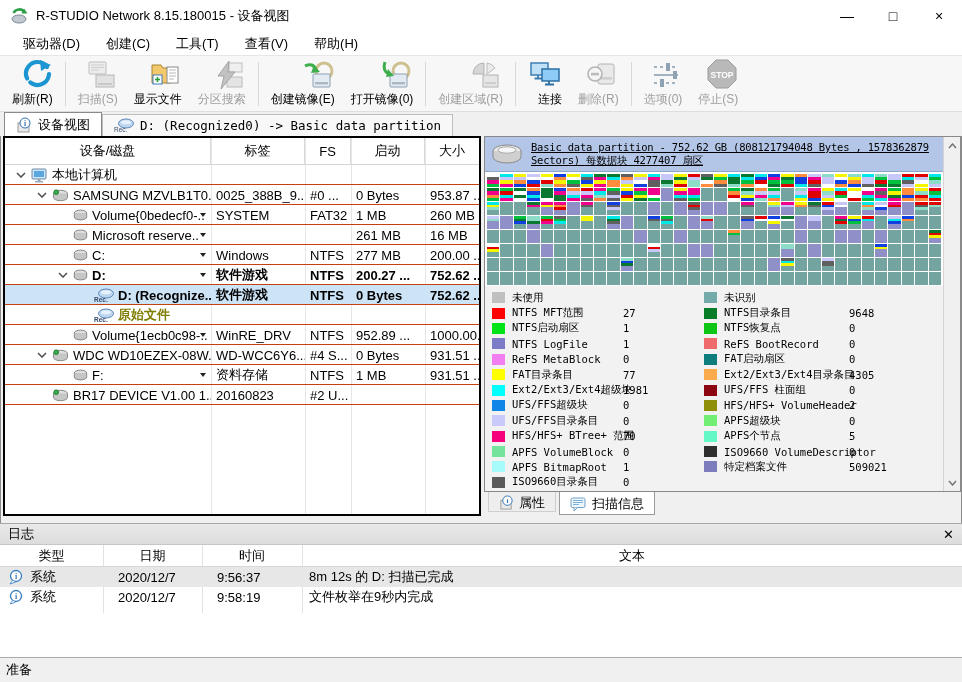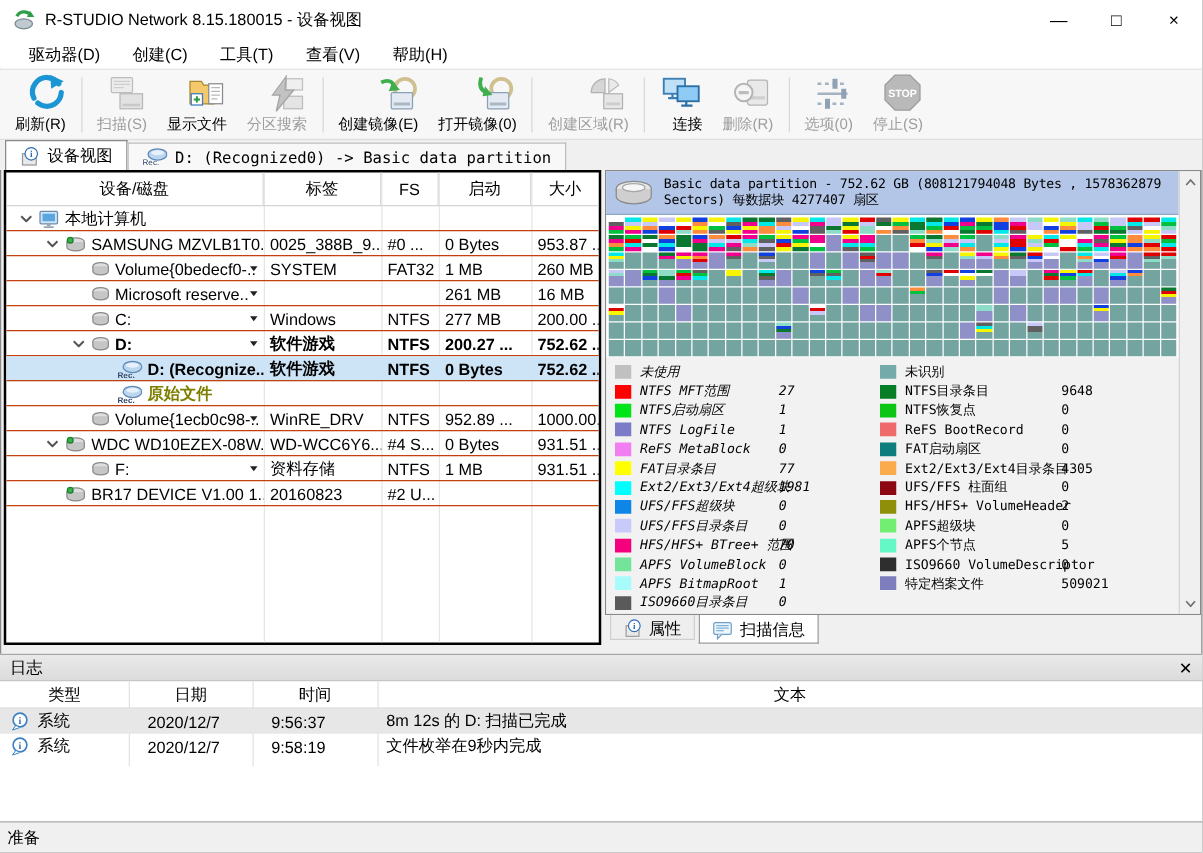--- a/index.html
+++ b/index.html
@@ -53,28 +53,28 @@
   .c3 { width:74px; padding-left:5px; }
   .c4 { width:54px; padding-left:5px; }
   .chevslot { width:20px; display:inline-flex; justify-content:center; flex:none; }
   .ticon { flex:none; margin-right:4px; }
   .combo { position:absolute; right:5px; top:8px; width:0; height:0; border-left:3.5px solid transparent; border-right:3.5px solid transparent; border-top:4.5px solid #222; }
   .dtext { overflow:hidden; white-space:nowrap; }
 
   
   .scanpanel { left:484px; top:136px; width:477px; height:356px; background:#f1f1f1; border:1px solid #898989; }
   .scan-inner { position:relative; width:475px; height:354px; }
-  .scan-head { position:absolute; left:0; top:0; width:458px; height:35px; background:#b3c6e7; border-bottom:1px solid #8ea6c8; display:flex; align-items:center; padding:1px 4px 1px 4px; }
+  .scan-head { position:absolute; left:0; top:0; width:458px; height:35px; background:#b3c6e7; border-bottom:1px solid #8ea6c8; display:flex; align-items:center; padding:1px 4px 1px 4px;text-decoration:underline; }
   .scan-head-text { font-family:"DejaVu Sans Mono","Liberation Mono",monospace; font-size:10.5px; line-height:13px; letter-spacing:-0.2px; }
   .blocks-wrap { position:absolute; left:0; top:35px; width:458px; height:114px; background:#fff; padding:2px 2px; }
   .blocks { display:grid; grid-template-columns:repeat(34,1fr); gap:1px; }
   .gcell { height:13px; }
   .legend { position:absolute; left:0; top:149px; width:458px; height:205px; background:#f2f2f2; padding-top:4px; }
   .lcol { position:absolute; top:4px; }
-  .lcol.left { left:7px; width:205px;font-style:italic; }
+  .lcol.left { left:7px; width:205px; }
   .lcol.right { left:219px; width:236px; }
   .lrow { position:relative; display:flex; align-items:center; height:15.4px; font-family:"DejaVu Sans Mono","Liberation Mono",monospace; font-size:10.5px; white-space:nowrap; }
   .sw { width:13px; height:11px; margin-right:7px; flex:none; }
   .lcount { position:absolute; font-family:inherit; }
   .lcol.left .lcount { left:131px; }
   .lcol.right .lcount { left:145px; }
 
   
   .sbar { position:absolute; right:0; top:0; width:17px; height:354px; background:#f0f0f0; border-left:1px solid #d4d4d4; }
   .sb-btn { position:absolute; left:0; width:16px; height:17px; display:flex; align-items:center; justify-content:center; }

